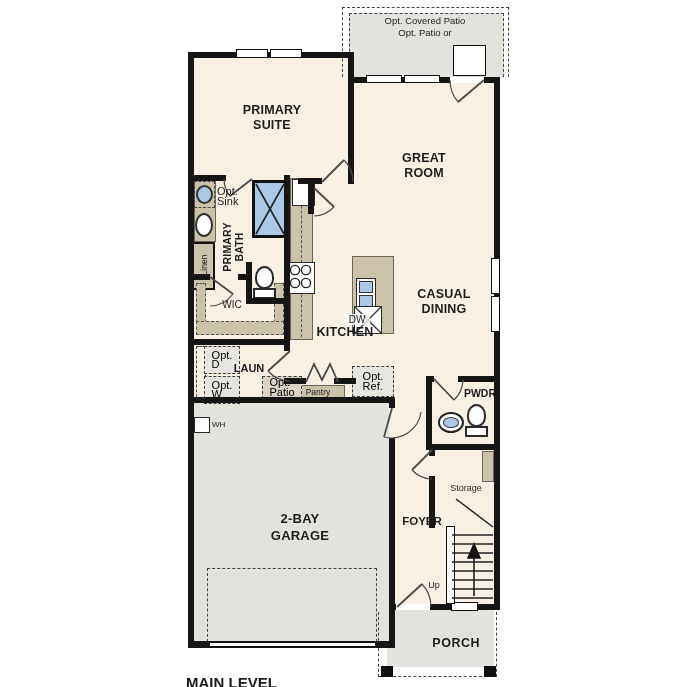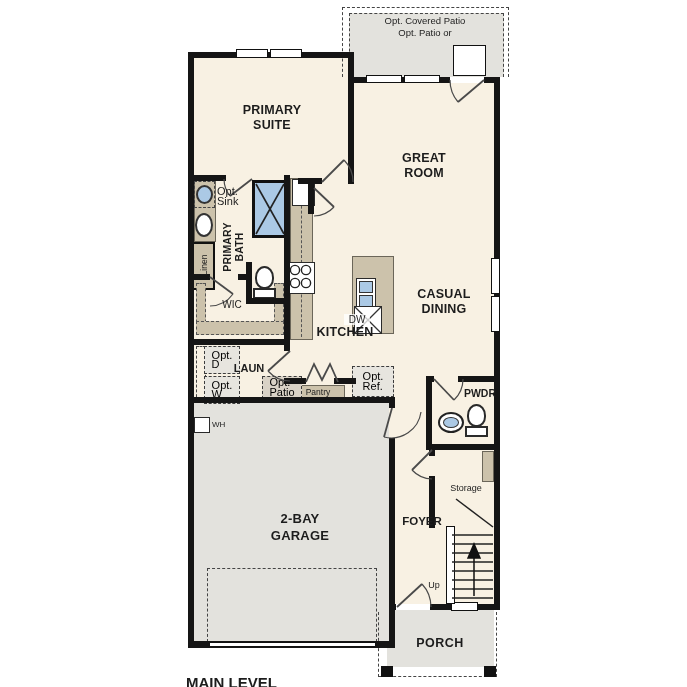--- a/index.html
+++ b/index.html
@@ -244,16 +244,16 @@
   <div class="lbl" style="left:344px;top:314px;width:26px;font-size:10px;background:rgba(255,255,255,.75);">DW</div>
   <div class="lbl" style="left:448px;top:387px;width:48px;font-size:10.5px;font-weight:bold;margin-left:8px;">PWDR</div>
   <div class="lbl" style="left:438px;top:483px;width:56px;font-size:9px;">Storage</div>
   <div class="lbl" style="left:423px;top:580px;width:22px;font-size:9px;">Up</div>
   <div class="lbl" style="left:392px;top:515px;width:60px;font-size:11.5px;font-weight:bold;">FOYER</div>
   <div class="lbl rm" style="left:240px;top:510px;width:120px;font-size:13px;line-height:17px;">
     <span>2-BAY</span>
       <span>GARAGE</span>
   </div>
   <div class="lbl" style="left:212px;top:420px;width:22px;font-size:8px;text-align:left;">WH</div>
-  <div class="lbl" style="left:400px;top:636px;width:80px;font-size:12.5px;font-weight:bold;letter-spacing:.5px;">PORCH</div>
+  <div class="lbl" style="left:400px;top:636px;width:80px;font-size:12.5px;font-weight:bold;letter-spacing:.5px;text-align:right;">PORCH</div>
   <div class="lbl" style="left:186px;top:674px;width:140px;font-size:15px;font-weight:bold;text-align:left;">MAIN LEVEL</div>
 
 </div>
 
 </body></html>

